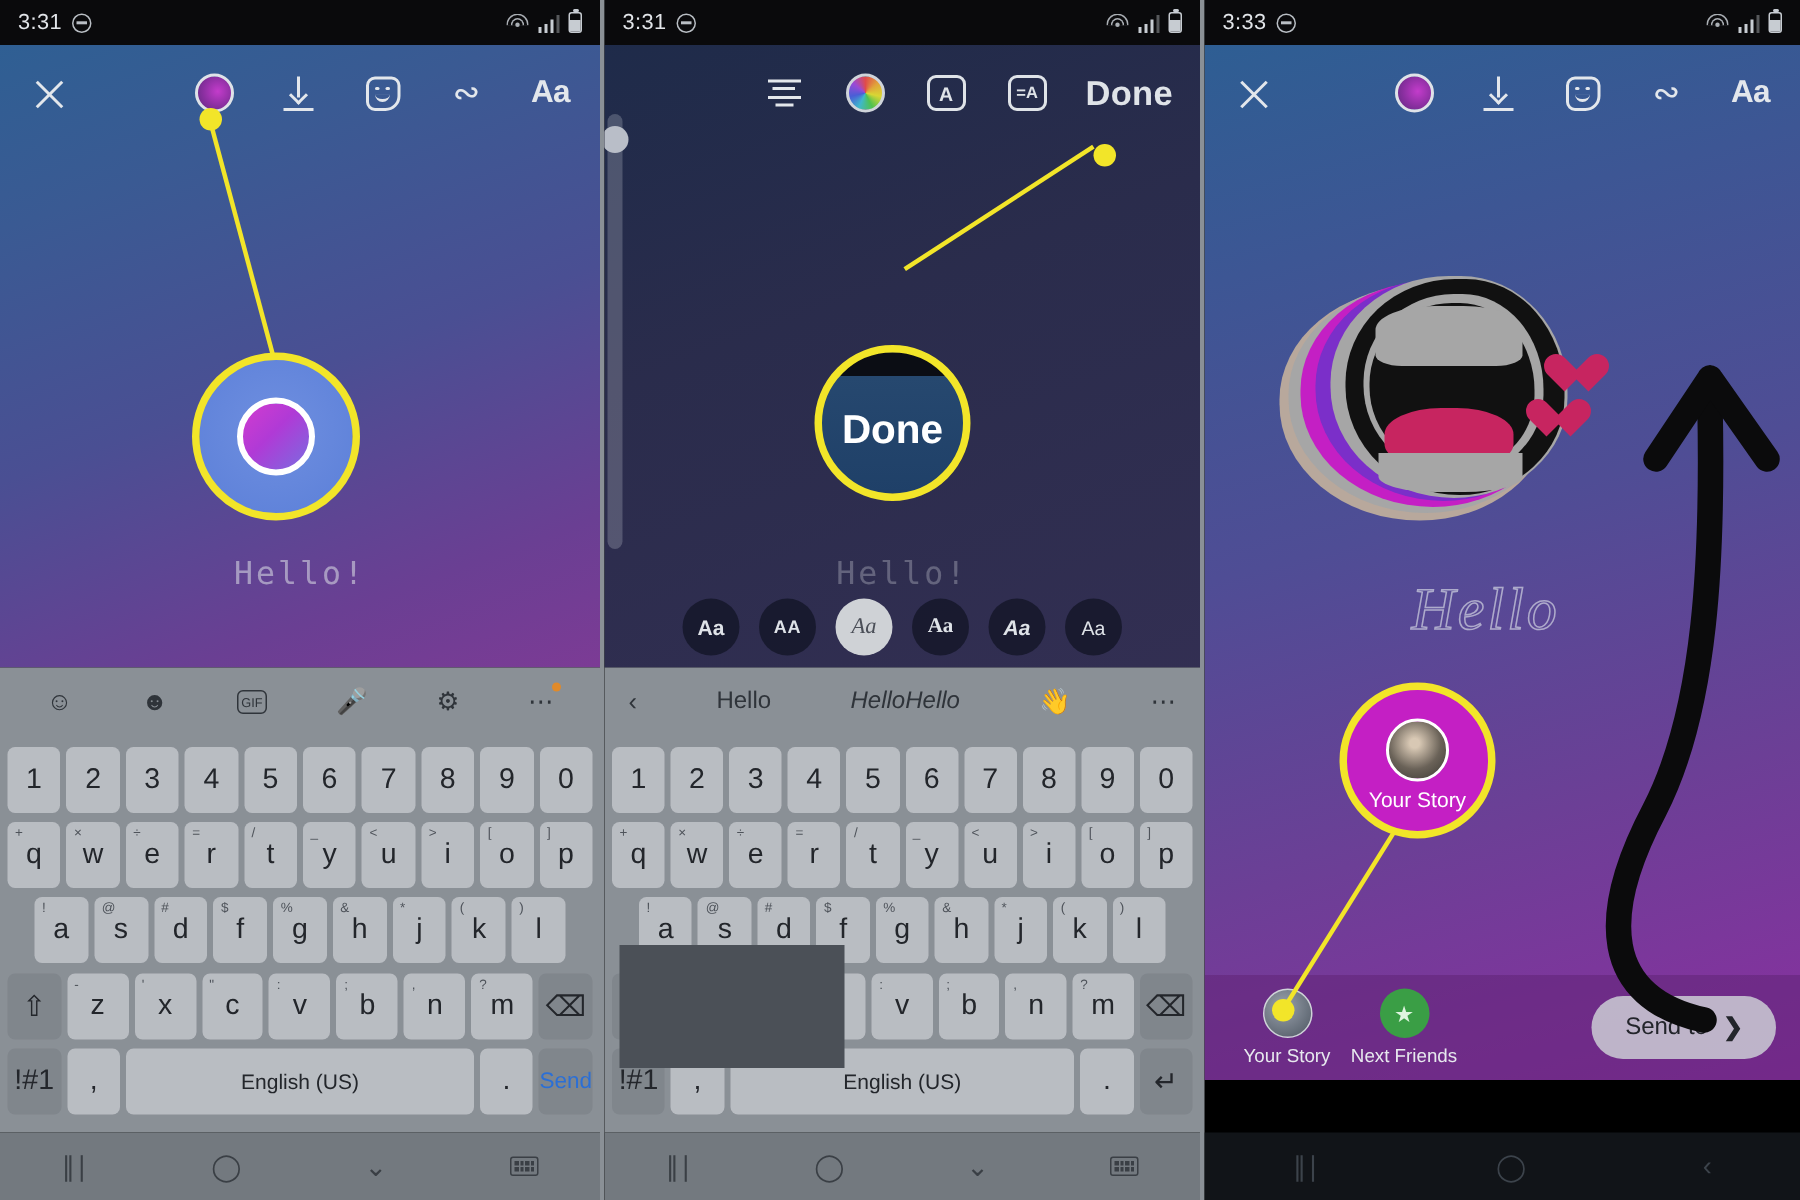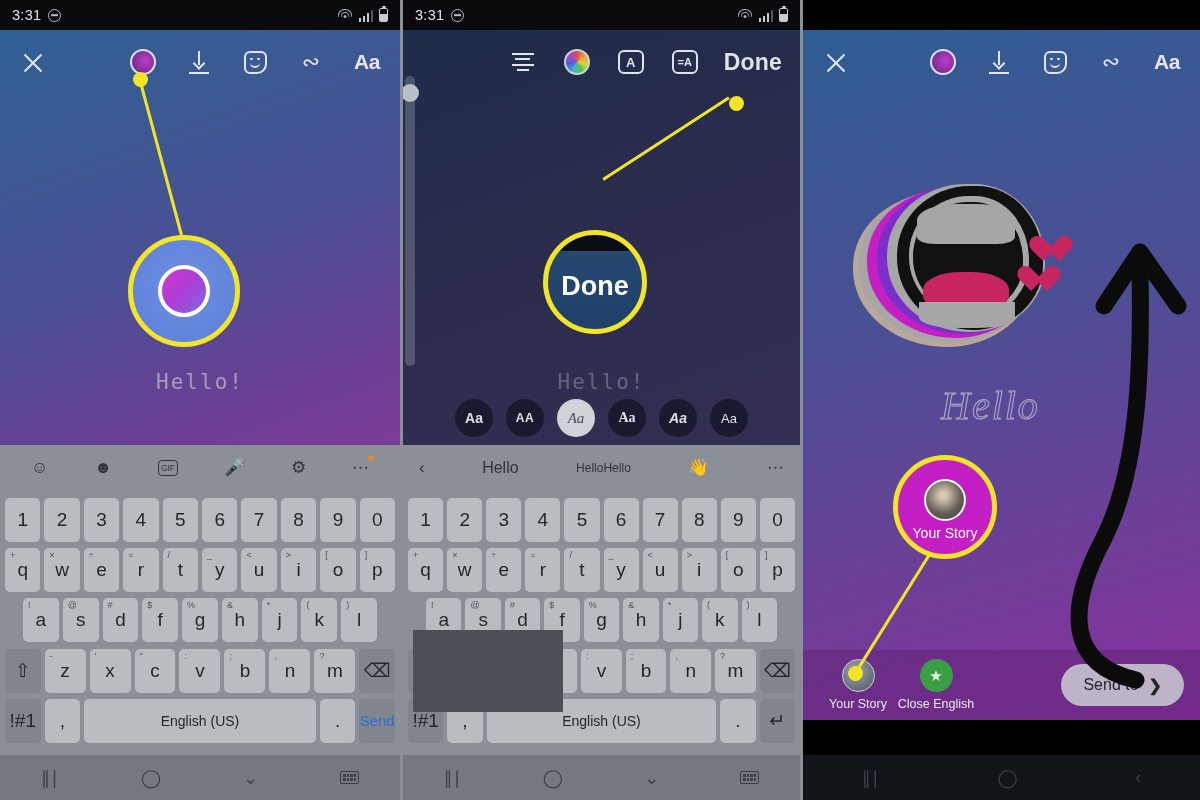--- a/index.html
+++ b/index.html
@@ -414,21 +414,21 @@
         <div class="magnifier mag2" style="left:140px; top:200px;">
           <span class="dtxt">Done</span>
         </div>
       </div>
     </div>
 
     <div class="keyboard">
       <div class="kb-tools" style="justify-content:space-between; padding:0 16px;">
         <span class="kbt">‹</span>
         <span class="kbt" style="font-size:16px;">Hello</span>
-        <span class="kbt" style="font-size:12px;">HelloHello</span>
+        <span class="kbt" style="font-size:16px;font-style:italic;">HelloHello</span>
         <span class="kbt" style="font-size:17px;">👋</span>
         <span class="kbt">⋯</span>
       </div>
       <div class="kb-rows">
         <div class="kb-row">
             <span class="key">1</span>
             <span class="key">2</span>
             <span class="key">3</span>
             <span class="key">4</span>
             <span class="key">5</span>
@@ -497,20 +497,40 @@
           <i></i>
           <i></i>
           <i></i>
           <i></i>
         </span>
     </div>
   </div>
 
   <div class="panel">
 
+    <div class="statusbar">
+      <div class="sb-left">
+        <span class="sb-time">3:33</span>
+        <span class="sb-dnd"></span>
+      </div>
+      <div class="sb-right">
+        <span class="ico-wifi">
+            <i></i>
+            <i></i>
+            <i></i>
+          </span>
+        <span class="ico-sig">
+            <b></b>
+            <b></b>
+            <b></b>
+            <b></b>
+          </span>
+        <span class="ico-batt"></span>
+      </div>
+    </div>
 
     <div class="canvas p3">
       <div class="toolbar">
         <span class="tb-ico">
             <span class="x-ico"></span>
           </span>
         <span class="tb-spacer"></span>
         <div class="tb-icons">
           <span class="tb-ico">
               <span class="circ-ico"></span>
@@ -568,21 +588,21 @@
         </div>
       </div>
 
       <div class="sharebar">
         <div class="share-item">
           <span class="share-av"></span>
           <span class="share-lbl">Your Story</span>
         </div>
         <div class="share-item">
           <span class="share-av cf">★</span>
-          <span class="share-lbl">Close English</span>
+          <span class="share-lbl">Next Friends</span>
         </div>
         <div class="sendto">
           <span>Send to</span>
           <span style="font-weight:700;">❯</span>
         </div>
       </div>
     </div>
 
     <div class="navbar dark">
       <span class="nav-ico">∥∣</span>

